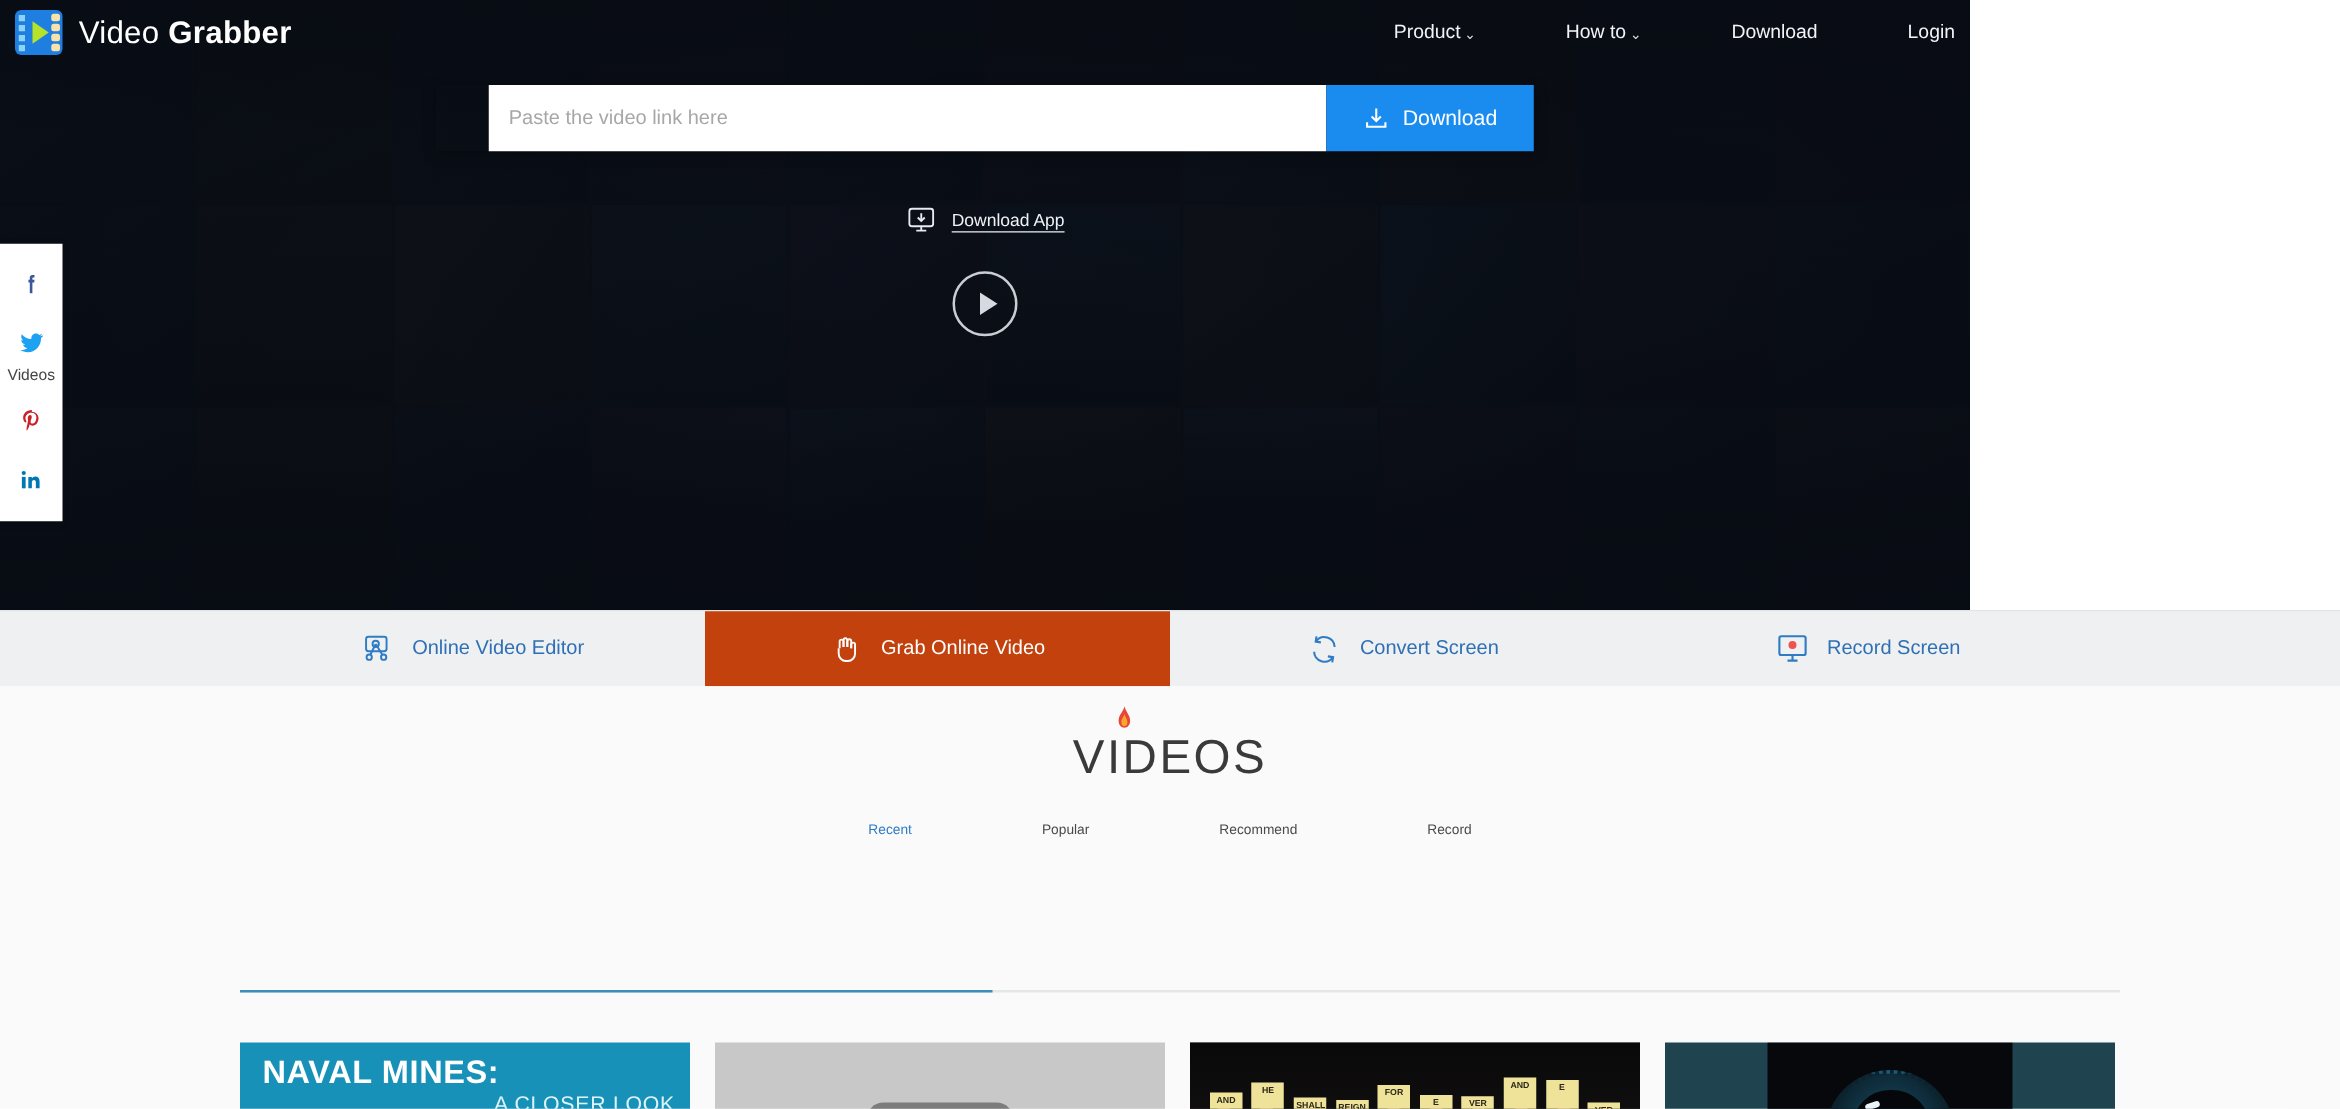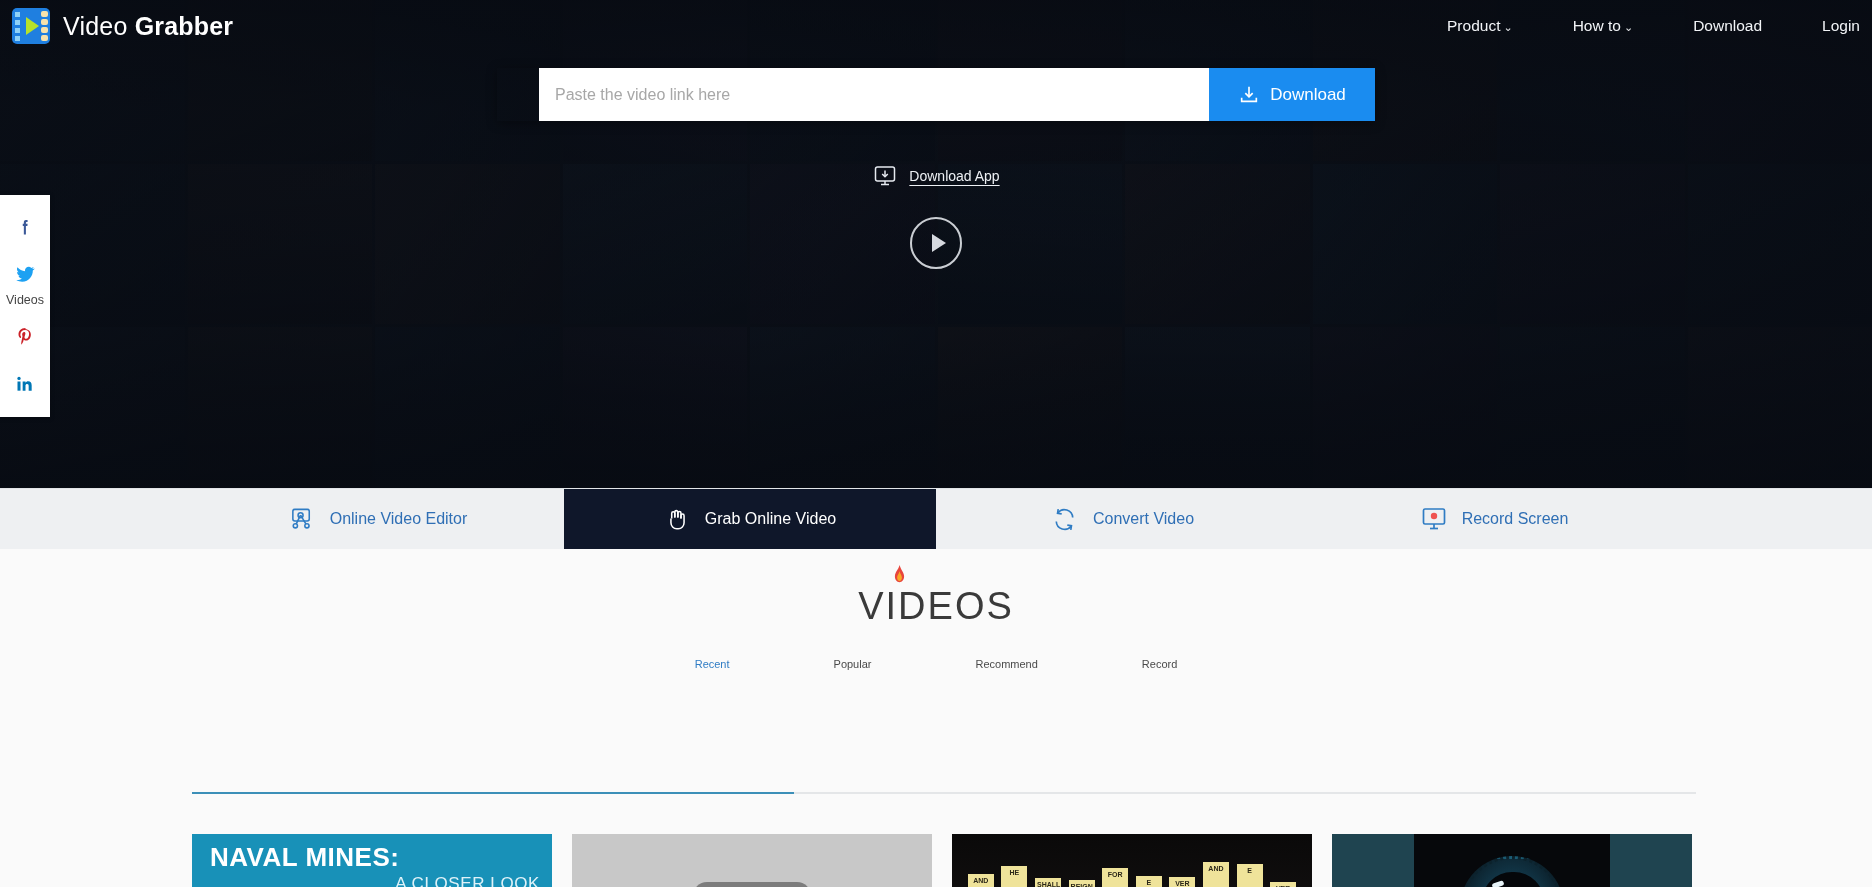--- a/index.html
+++ b/index.html
@@ -8,21 +8,21 @@
     overflow: hidden;
     background: #fff;
     font-family: "Liberation Sans", sans-serif;
   }
 
   .page { position: relative; width: 1872px; height: 887px; }
 
   
   .hero {
     position: relative;
-    width: 1872px; height: 488px;
+    width: 1576px; height: 488px;
     background: #0d1117;
     overflow: hidden;
   }
   .collage {
     position: absolute; inset: 0;
     display: grid;
     grid-template-columns: repeat(10, 1fr);
     grid-template-rows: repeat(3, 1fr);
     gap: 3px;
   }
@@ -65,21 +65,21 @@
     border-left: 13px solid #b6e22a;
     border-top: 9px solid transparent;
     border-bottom: 9px solid transparent;
     margin-left: 3px;
   }
   .brand-text { font-size: 25px; color: #fff; letter-spacing: .2px; font-weight: 300; white-space: nowrap; }
   .brand-text b { font-weight: 700; }
 
   .nav-links {
     margin-left: auto;
-    display: flex; align-items: center; gap: 0;
+    display: flex; align-items: center; gap: 12px;
     padding-right: 4px;
   }
   .nav-link {
     color: #f2f4f7; font-size: 15.5px; padding: 0 30px;
     display: flex; align-items: center; gap: 3px;
     white-space: nowrap; cursor: pointer;
   }
   .nav-link:last-child { padding-right: 8px; }
   .caret { font-size: 11px; opacity: .95; transform: translateY(1px); }
 
@@ -157,21 +157,21 @@
     position: relative; width: 1872px; height: 61px;
     background: #eef0f2;
     display: flex; align-items: stretch;
     border-top: 1px solid #e2e5e8;
   }
   .tool-spacer { width: 192px; flex: none; }
   .tool {
     flex: 1; display: flex; align-items: center; justify-content: center; gap: 14px;
     font-size: 16px; color: #2f6fb5; cursor: pointer;
   }
-  .tool.active { background: #0f172a; color: #fff; }
+  .tool.active { background: #c2410c; color: #fff; }
   .tool .ticon { display: flex; align-items: center; }
   .tool-end { width: 192px; flex: none; }
 
   
   .videos {
     width: 1872px; height: 338px;
     background: #fafafa;
     display: flex; flex-direction: column; align-items: center;
     position: relative;
   }
@@ -422,21 +422,21 @@
 
     <div class="tool">
       <span class="ticon">
         <svg width="29" height="29" viewBox="0 0 30 30" fill="none" stroke="#2f7cc4" stroke-width="1.7">
           <path d="M23.5 13A8.6 8.6 0 008 8.3"></path>
             <path d="M8.5 4.3L7.8 8.6l4.3.6"></path>
           <path d="M6.5 17A8.6 8.6 0 0022 21.7"></path>
             <path d="M21.5 25.7l.7-4.3-4.3-.6"></path>
         </svg>
       </span>
-      <span>Convert Video</span>
+      <span>Convert Screen</span>
     </div>
 
     <div class="tool">
       <span class="ticon">
         <svg width="28" height="28" viewBox="0 0 28 28" fill="none" stroke="#2f7cc4" stroke-width="1.7">
           <rect x="3.5" y="4" width="21" height="15" rx="1.5"></rect>
           <circle cx="14" cy="11" r="3.2" fill="#ef5350" stroke="none"></circle>
           <path d="M14 19v4"></path>
             <path d="M10 23.5h8"></path>
         </svg>

